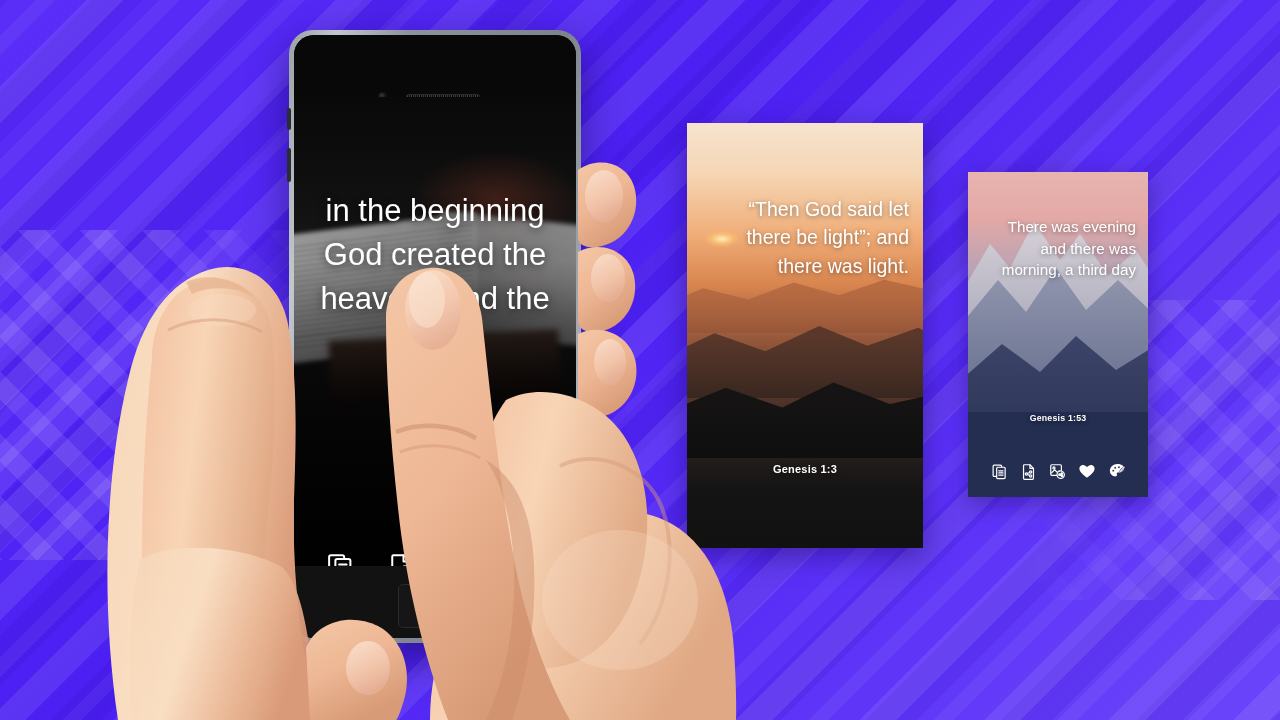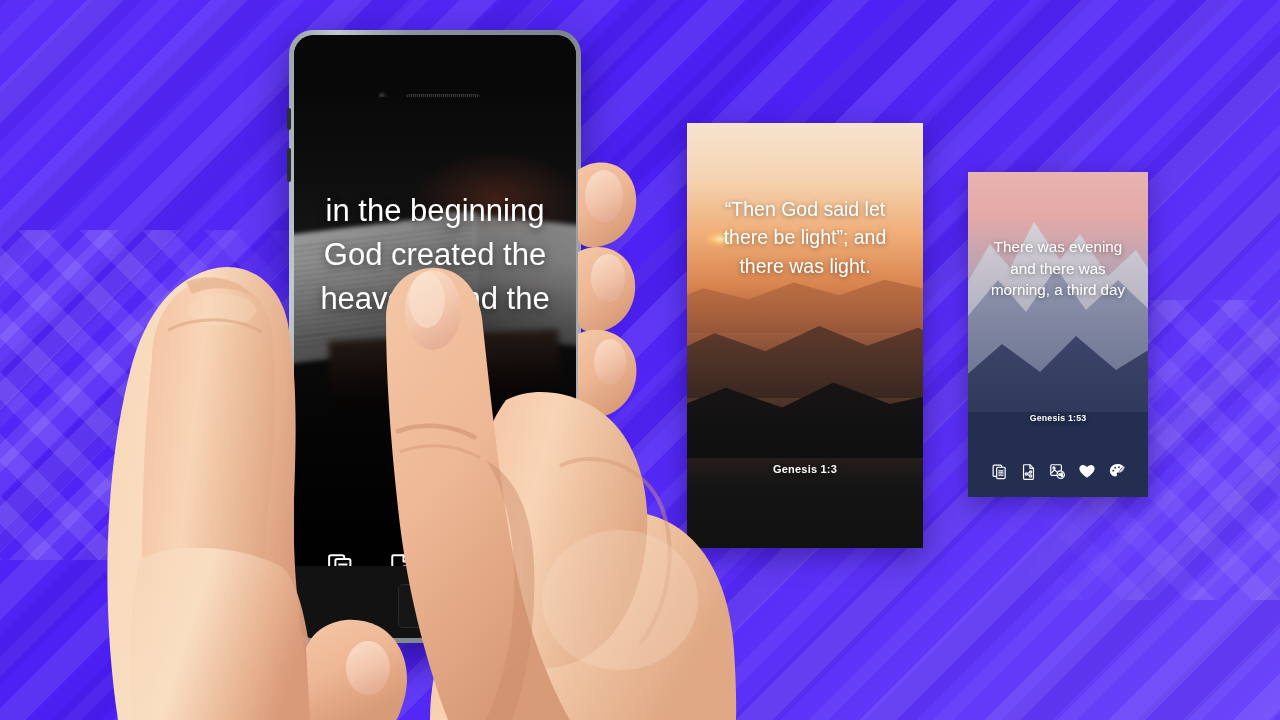--- a/index.html
+++ b/index.html
@@ -134,21 +134,21 @@
   #card-mid .ridge3 {
     position: absolute; left: -10%; top: 245px; width: 120%; height: 90px;
     background: linear-gradient(to bottom, rgba(22,20,20,0.95), rgba(15,15,15,1));
     clip-path: polygon(0 50%, 22% 22%, 42% 44%, 60% 16%, 80% 40%, 100% 26%, 100% 100%, 0 100%);
   }
 
   
   .verse-text {
     position: absolute;
     left: 0; right: 0;
-    text-align: center;
+    text-align: right;
     color: #ffffff;
     font-weight: 500;
     text-shadow: 0 1px 5px rgba(0,0,0,0.45);
   }
   .verse-ref {
     position: absolute;
     left: 0; right: 0;
     text-align: center;
     color: #ffffff;
     font-weight: 700;
@@ -159,21 +159,21 @@
     position: absolute;
     left: 0; right: 0;
     display: flex;
     justify-content: center;
     align-items: center;
   }
 
   #card-mid .verse-text { top: 72px; font-size: 19.5px; line-height: 1.45; padding: 0 14px; }
   #card-mid .verse-ref  { top: 340px; font-size: 11px; }
 
-  #card-right .verse-text { top: 44px; font-size: 15.2px; line-height: 1.43; padding: 0 12px; margin-top: 20px; }
+  #card-right .verse-text { top: 44px; font-size: 15.2px; line-height: 1.43; padding: 0 12px; }
   #card-right .verse-ref  { top: 241px; font-size: 8.8px; }
   #card-right .icon-row   { top: 290px; gap: 12px; }
 
   
   #phone {
     position: absolute;
     left: 289px; top: 30px;
     width: 292px; height: 613px;
     border-radius: 24px;
     background: linear-gradient(100deg, #9aa0a8 0%, #c2c7cd 12%, #8d939b 30%, #7d838b 70%, #b7bcc2 92%, #8a9098 100%);

